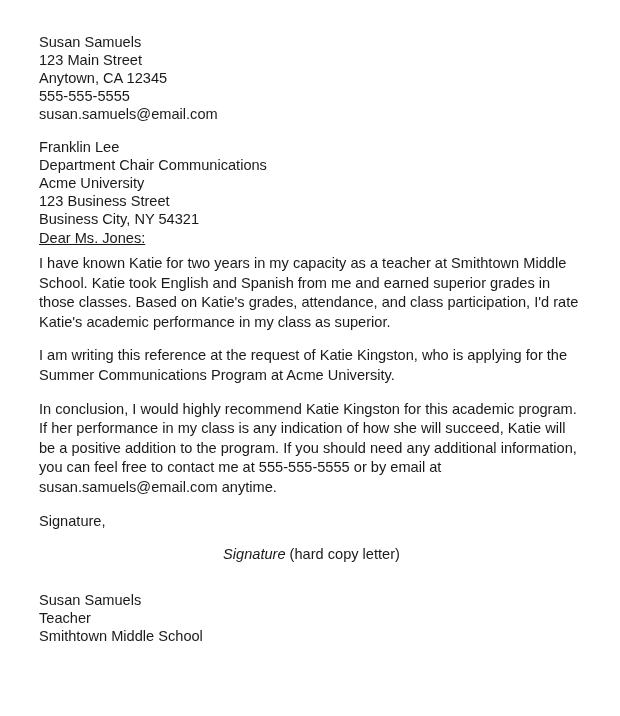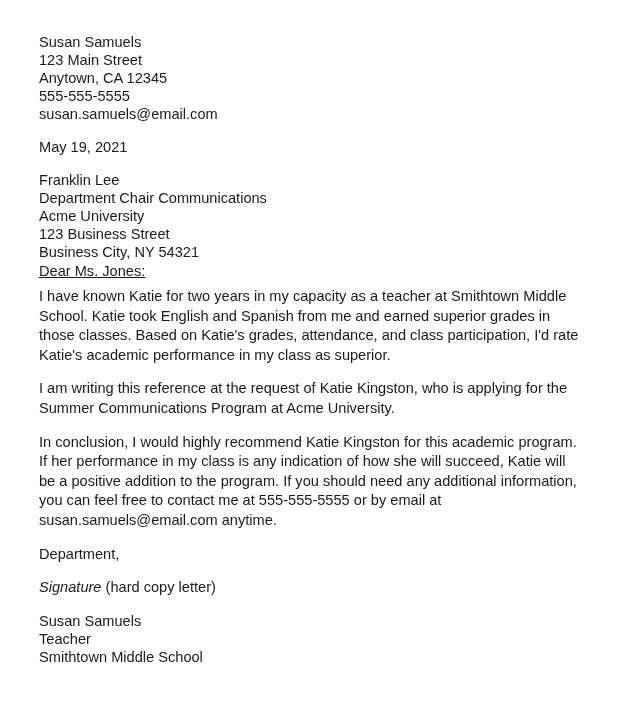--- a/index.html
+++ b/index.html
@@ -36,55 +36,54 @@
   .block.date-line   { margin-bottom: 15px; }
   .block.addr-recipient { margin-bottom: 1px; }
   .block.salutation  { margin-bottom: 7px; text-decoration: underline; }
   .para {
     font-size: 14.6px;
     line-height: 19.6px;
     margin: 0 0 14px 0;
     text-align: left;
   }
   .closing { margin-bottom: 15px; }
-  .sig-note { margin-bottom: 16px; }
+  .sig-note { margin-bottom: 28px; text-align: center; }
   .sig-note .sig-word {
     font-style: italic;
   }
   .sig-block { margin-bottom: 0; }
 </style>
 </head>
 <body>
 
 <div class="page">
   <div class="letter">
 
     <div class="block addr-sender">Susan Samuels
 123 Main Street
 Anytown, CA 12345
 555-555-5555
 susan.samuels@email.com</div>
 
-    <div class="block date-line">May 19, 2021</div>
 
     <div class="block addr-recipient">Franklin Lee
 Department Chair Communications
 Acme University
 123 Business Street
 Business City, NY 54321</div>
 
     <div class="block salutation">Dear Ms. Jones:</div>
 
     <p class="para">I have known Katie for two years in my capacity as a teacher at Smithtown Middle School. Katie took English and Spanish from me and earned superior grades in those classes. Based on Katie's grades, attendance, and class participation, I'd rate Katie's academic performance in my class as superior.</p>
 
     <p class="para">I am writing this reference at the request of Katie Kingston, who is applying for the Summer Communications Program at Acme University.</p>
 
     <p class="para">In conclusion, I would highly recommend Katie Kingston for this academic program. If her performance in my class is any indication of how she will succeed, Katie will be a positive addition to the program. If you should need any additional information, you can feel free to contact me at 555-555-5555 or by email at susan.samuels@email.com anytime.</p>
 
-    <div class="block closing">Department,</div>
+    <div class="block closing">Signature,</div>
 
     <div class="block sig-note"><span class="sig-word">Signature</span><span> (hard copy letter)</span></div>
 
     <div class="block sig-block">Susan Samuels
 Teacher
 Smithtown Middle School</div>
 
   </div>
 </div>
 

